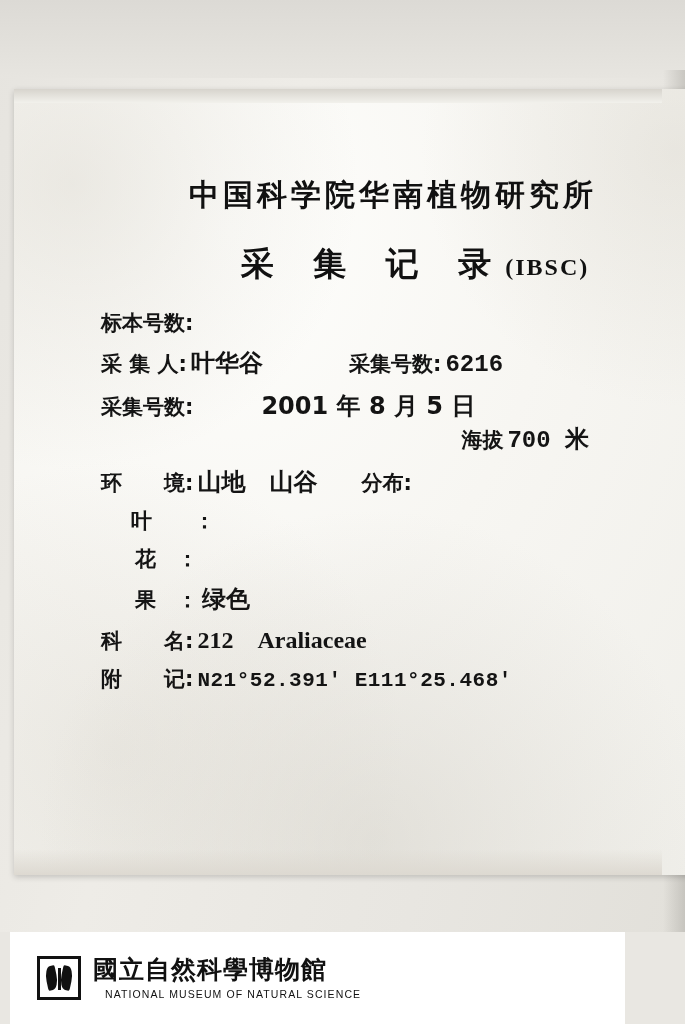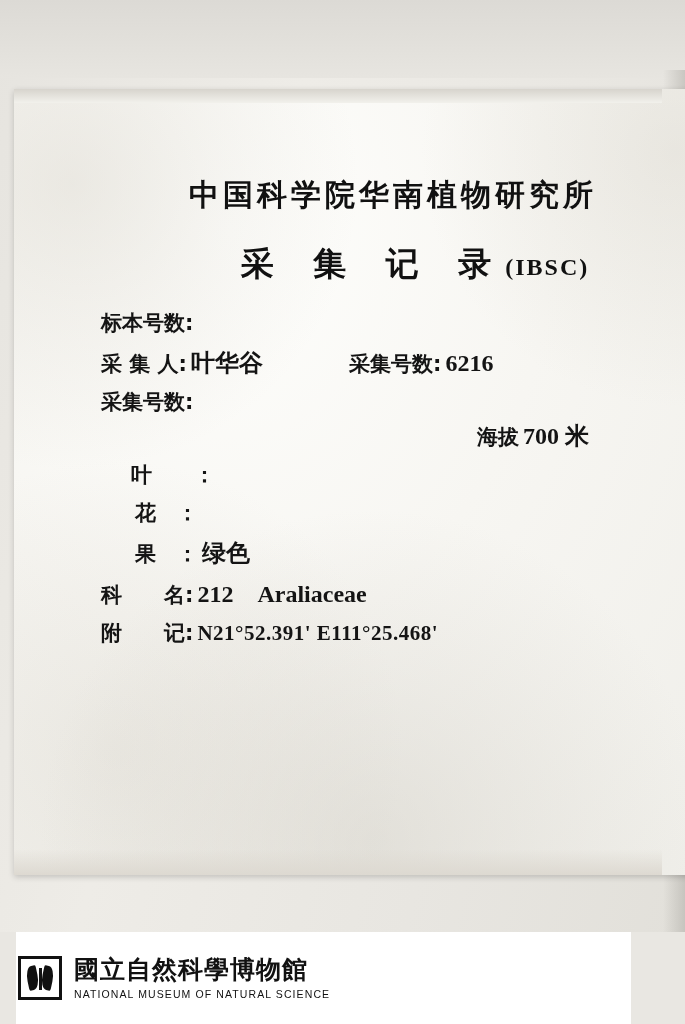--- a/index.html
+++ b/index.html
@@ -127,41 +127,41 @@
   .spacer-md { width: 64px; }
   .spacer-lg { width: 86px; }
 
   .row-right {
     justify-content: flex-end;
     padding-right: 96px;
     margin-top: -6px;
   }
   .indent-1 { padding-left: 30px; }
   .indent-2 { padding-left: 34px; }
-  .mono-num { font-family: Liberation Serif, serif; font-weight: 700; }
+  .mono-num { font-family: Liberation Mono, monospace; font-weight: 700; }
   .latin { font-family: "Liberation Serif", serif; font-weight: 700; font-style: normal; }
 
   .coords {
-    font-family: Liberation Serif, serif;
+    font-family: Liberation Mono, monospace;
     font-weight: 700;
     font-size: 21px;
     letter-spacing: 0.5px;
   }
 
   
   .footer {
     position: absolute;
-    left: 16px;
+    left: 10px;
     bottom: 0;
     width: 615px;
     height: 92px;
     background: #ffffff;
     display: flex;
     align-items: center;
-    padding-left: 2px;
+    padding-left: 27px;
     box-sizing: border-box;
   }
   .footer-logo {
     width: 44px;
     height: 44px;
     border: 3px solid #111;
     box-sizing: border-box;
     position: relative;
     margin-right: 12px;
     flex: 0 0 auto;
@@ -200,20 +200,21 @@
     font-size: 25px;
     color: #111;
     letter-spacing: 1px;
   }
   .footer-en {
     font-family: "Liberation Sans", sans-serif;
     font-size: 10.5px;
     color: #111;
     letter-spacing: 1.1px;
     margin-top: 3px;
+    margin-left: 12px;
   }
 </style>
 </head>
 <body>
 
 <div id="page">
 
   <div class="mount">
     <div class="mount-shadow-top"></div>
     <div class="mount-edge-right"></div>
@@ -242,28 +243,36 @@
           <span class="label">采 集 人:</span>
           <span class="value">叶华谷</span>
           <span class="spacer-lg"></span>
           <span class="label">采集号数:</span>
           <span class="value mono-num">6216</span>
         </div>
 
         <div class="row">
           <span class="label">采集号数:</span>
           <span class="spacer-md"></span>
+          <span class="value date-value">2001 年 8 月 5 日</span>
         </div>
 
 
         <div class="row row-right">
           <span class="label">海拔</span>
           <span class="value mono-num">700 米</span>
         </div>
 
+        <div class="row">
+          <span class="label">环　　境:</span>
+          <span class="value">山地　山谷</span>
+          <span class="spacer-sm"></span>
+          <span class="label">分布:</span>
+          <span class="value"></span>
+        </div>
 
 
         <div class="row indent-1">
           <span class="label">叶　　：</span>
           <span class="value"></span>
         </div>
 
         <div class="row indent-2">
           <span class="label">花　：</span>
           <span class="value"></span>

